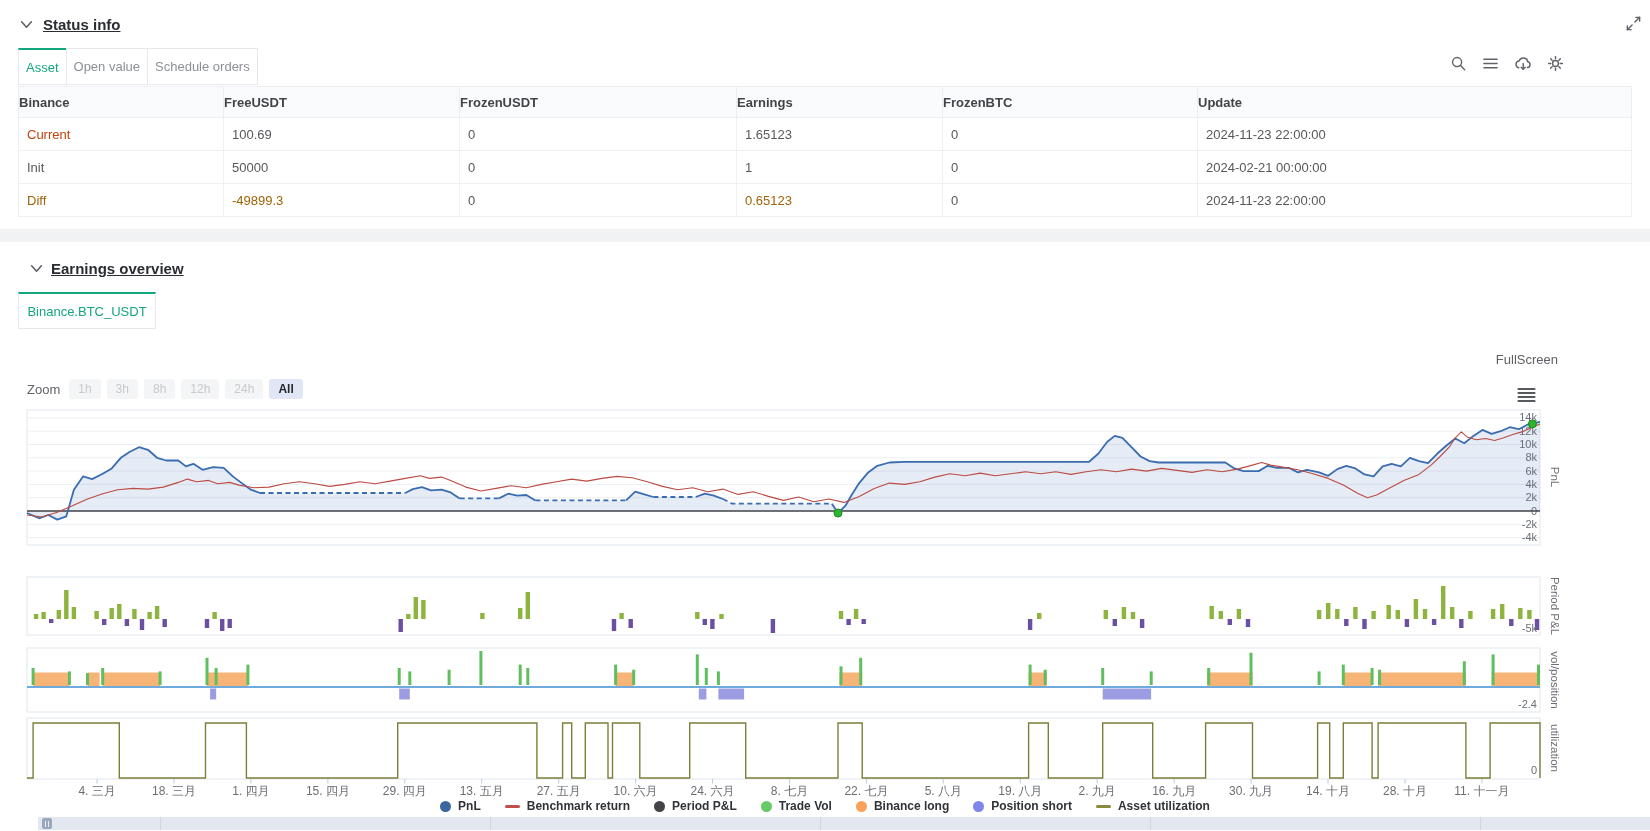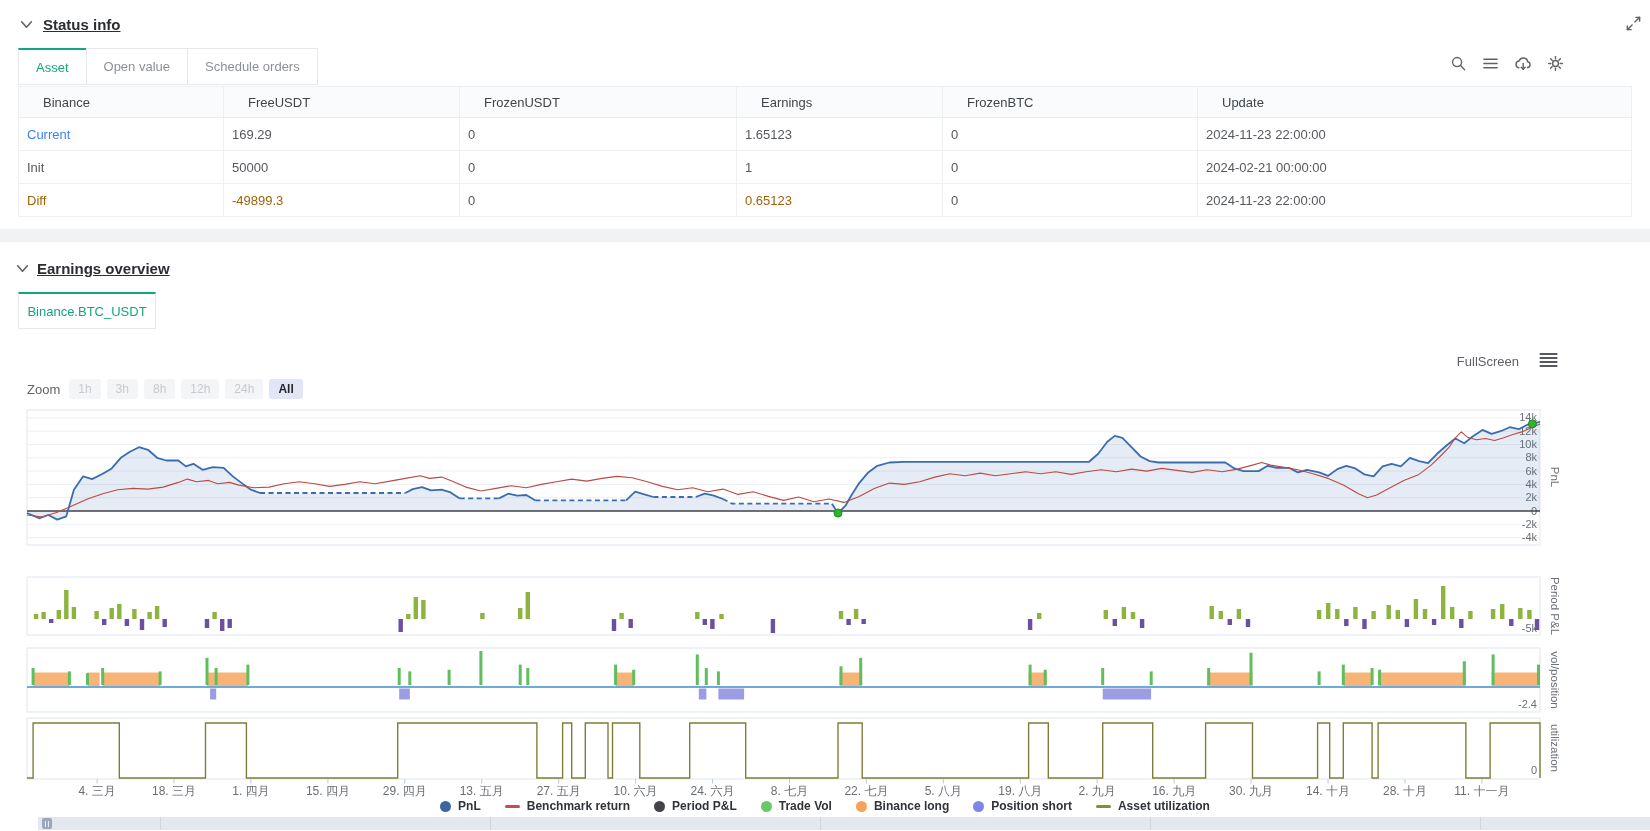--- a/index.html
+++ b/index.html
@@ -7,46 +7,46 @@
   #app { position:relative; width:1650px; height:831px; background:#fff; overflow:hidden; }
 
   .section-header { position:absolute; display:flex; align-items:center; gap:10px; }
   .section-title { font-size:15px; font-weight:700; color:#2a2d32;text-decoration:underline; }
   .chev { display:inline-flex; cursor:pointer; }
 
   .icon-stroke { stroke:#5f6368; fill:none; stroke-width:1.5; stroke-linecap:round; stroke-linejoin:round; }
 
   
   .tabs { position:absolute; top:48px; left:18px; display:flex; }
-  .tab { height:37px; padding:0 17px; display:flex; align-items:center; font-size:13px; color:#8c9097;
+  .tab { height:37px; padding:0 7px; display:flex; align-items:center; font-size:13px; color:#8c9097;
          background:#fff; border:1px solid #e6e8eb; margin-left:-1px; cursor:pointer; }
   .tab:first-child { margin-left:0; }
   .tab.active { color:#14A67E; border-top:2px solid #14A67E; font-weight:400; }
 
   .table-icons { position:absolute; top:55px; right:86px; display:flex; gap:15px; align-items:center; }
   .table-icons span { display:inline-flex; cursor:pointer; }
 
   
   table { position:absolute; top:86px; left:18px; width:1614px; border-collapse:collapse; table-layout:fixed; }
-  th { background:#fafbfc; text-align:left; font-size:13px; font-weight:400; color:#41454a;
-       height:31px; padding:0 24px; border:1px solid #eceef1; }
+  th { background:#fafbfc; text-align:left; font-size:13px; font-weight:700; color:#41454a;
+       height:31px; padding:0 0; border:1px solid #eceef1; }
   td { font-size:13px; color:#55585c; height:33px; padding:0 8px; border:1px solid #eef0f3; background:#fff; }
-  .acc-blue { color:#3b82f6; cursor:pointer; }
+  .acc-blue { color:#c2410c; cursor:pointer; }
   .acc-red { color:#a16207; }
 
   .gray-band { position:absolute; top:229px; left:0; width:100%; height:13px; background:#f1f2f4; }
 
   .single-tab { position:absolute; top:292px; left:18px; width:138px; height:37px; background:#fff;
                 border:1px solid #e6e8eb; border-top:2px solid #14A67E; color:#14A67E; font-size:13px;
                 display:flex; align-items:center; justify-content:center; cursor:pointer; }
 
   .stats-line { position:absolute; top:352px; left:0; width:100%; text-align:center;
                 font-size:13.5px; color:#5a5e64; }
   .fullscreen-ctl { position:absolute; top:352px; right:92px; display:flex; align-items:center; gap:20px;
-                    font-size:13px; color:#5d6166; background:#fff; padding-left:8px; }
+                    font-size:13px; color:#5d6166; background:#fff; padding-left:8px;flex-direction:column; }
 
   .zoom-row { position:absolute; top:379px; left:27px; display:flex; align-items:center; }
   .zoom-label { font-size:13px; color:#606468; margin-right:9px; }
   .zoom-btn { font-family:"Liberation Sans", sans-serif; font-size:12px; border:none; border-radius:3px;
               padding:3px 9px; margin-right:6px; background:#f4f5f6; color:#c6c9ce; cursor:pointer; }
   .zoom-btn.active { background:#e1e6f6; color:#24262b; font-weight:700; }
 
   #chart-svg { position:absolute; top:405px; left:0; }
   .ax { font-size:11px; fill:#6b6f75; }
   .axname { font-size:11.5px; fill:#6b6f75; }
@@ -153,21 +153,21 @@
           <th>FreeUSDT</th>
           <th>FrozenUSDT</th>
           <th>Earnings</th>
           <th>FrozenBTC</th>
           <th>Update</th>
         </tr>
       </thead>
     <tbody id="status-tbody">
         <tr>
           <td class="acc-blue">Current</td>
-          <td>169.29</td>
+          <td>100.69</td>
           <td>0</td>
           <td>1.65123</td>
           <td>0</td>
           <td>2024-11-23 22:00:00</td>
         </tr>
         <tr>
           <td>Init</td>
           <td>50000</td>
           <td>0</td>
           <td>1</td>
@@ -180,21 +180,21 @@
           <td>0</td>
           <td class="acc-red">0.65123</td>
           <td>0</td>
           <td>2024-11-23 22:00:00</td>
         </tr>
       </tbody>
   </table>
 
   <div class="gray-band"></div>
 
-  <div class="section-header" style="top:260px; left:16px;gap:8px;">
+  <div class="section-header" style="top:260px; left:30px;gap:8px;">
     <span class="chev">
       <svg width="13" height="9" viewBox="0 0 12 8">
           <polyline class="icon-stroke" stroke-width="1.6" points="1.5,1.5 6,6.5 10.5,1.5"></polyline>
         </svg>
     </span>
     <span class="section-title">Earnings overview</span>
   </div>
 
   <div class="single-tab">
     <span>Binance.BTC_USDT</span>

